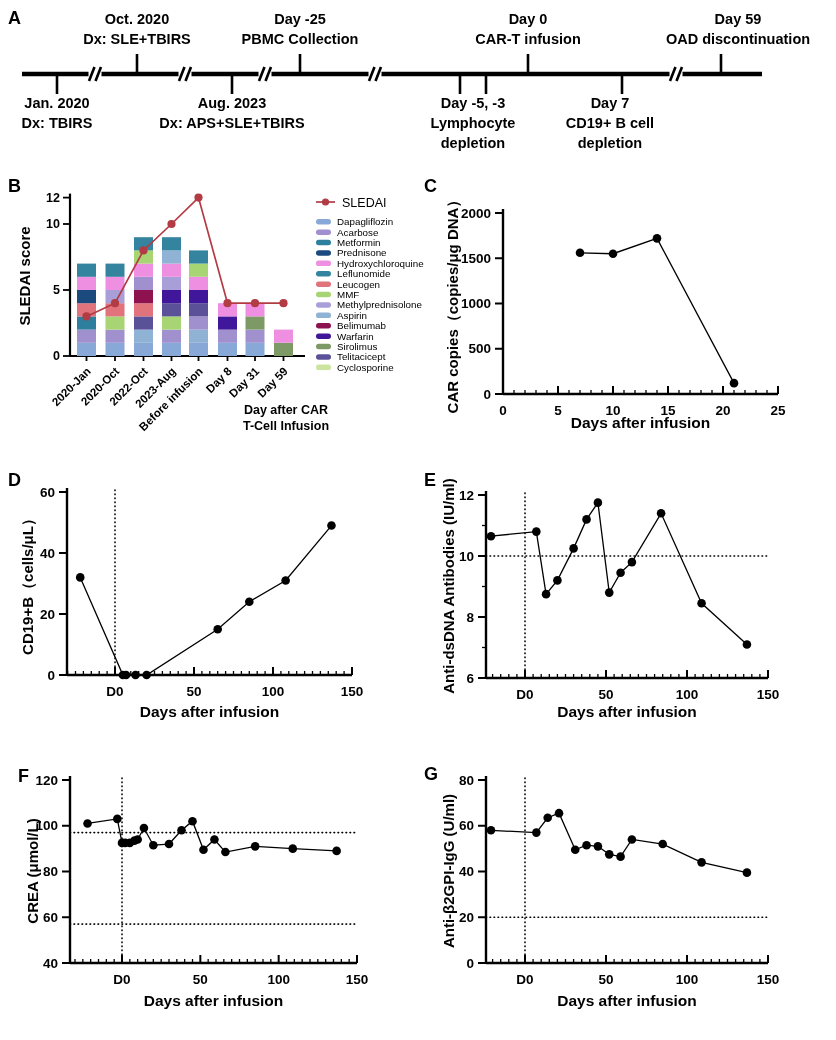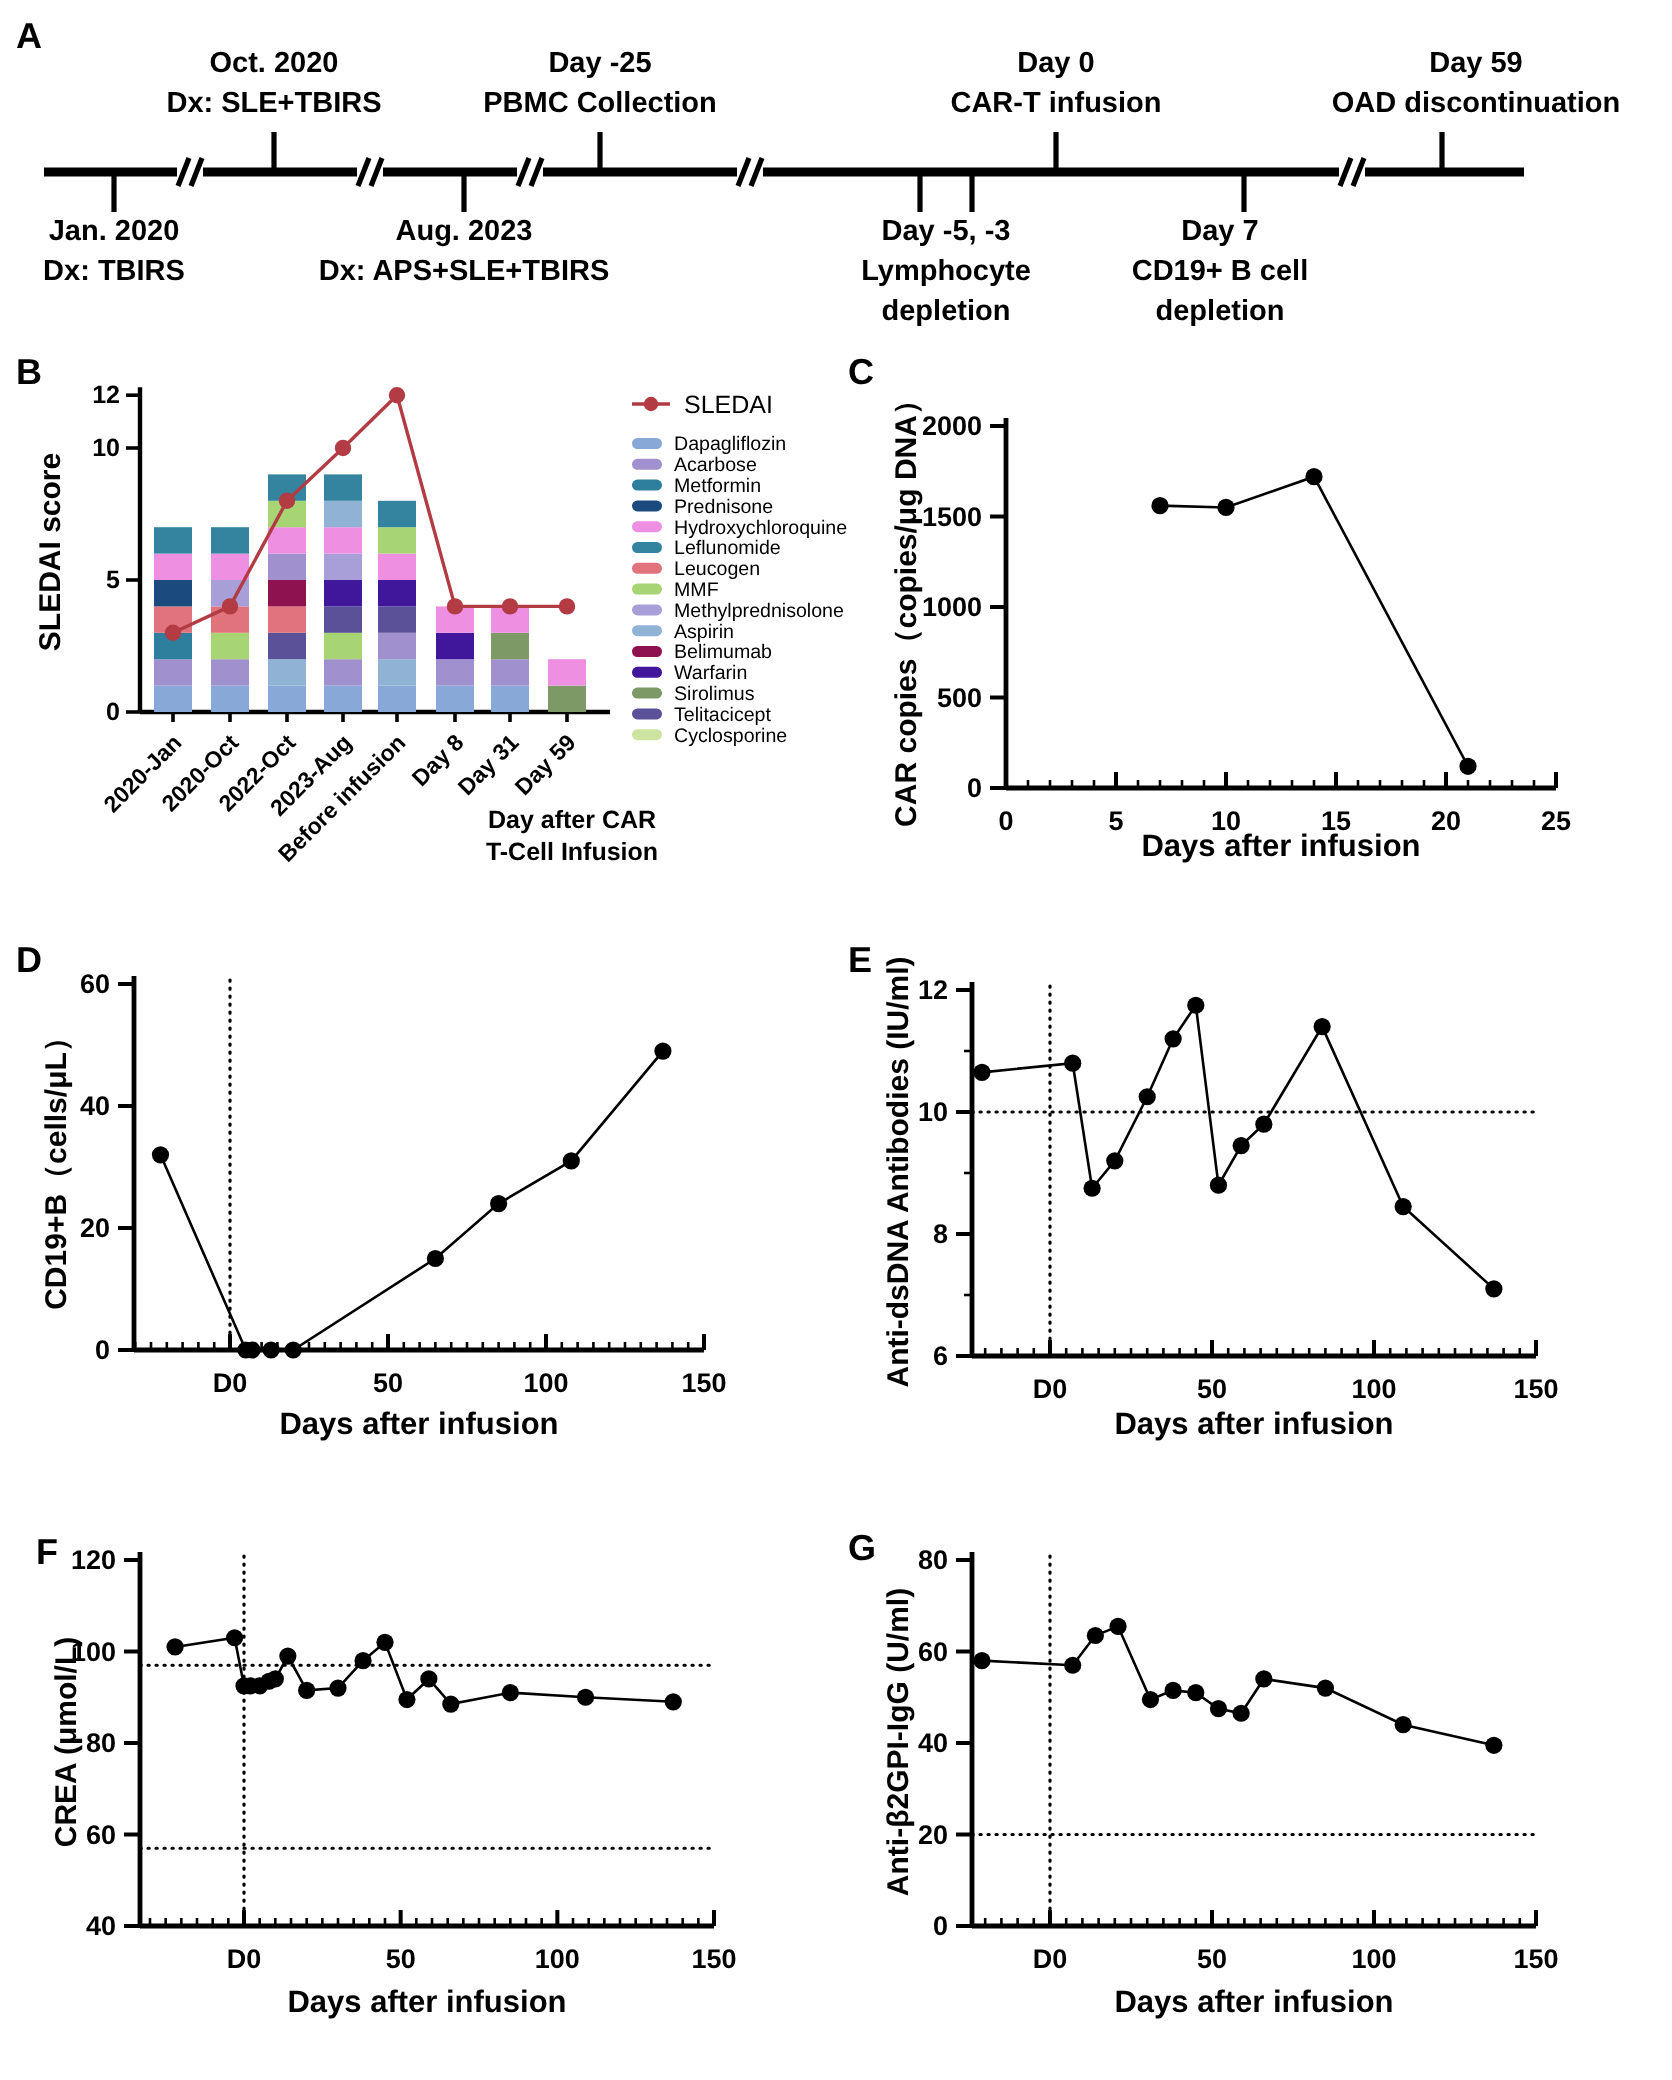--- a/index.html
+++ b/index.html
@@ -14,21 +14,21 @@
 
 <div id="figure">
   <div class="panel-letter" style="left:8px;top:8px;">A</div>
   <div class="panel-letter" style="left:8px;top:176px;">B</div>
   <div class="panel-letter" style="left:424px;top:176px;">C</div>
   <div class="panel-letter" style="left:8px;top:470px;">D</div>
   <div class="panel-letter" style="left:424px;top:470px;">E</div>
   <div class="panel-letter" style="left:18px;top:766px;">F</div>
   <div class="panel-letter" style="left:424px;top:764px;">G</div>
 
-  <div class="panel" style="left:0;top:12px;width:836px;height:165px;">
+  <div class="panel" style="left:0;top:0;width:836px;height:165px;">
     <svg id="svg-A" width="836" height="165">
         <g>
           <line x1="22" y1="74" x2="762" y2="74" stroke="#000" stroke-width="4.5"></line>
           <g>
             <rect x="88.5" y="69" width="13" height="10" fill="#fff"></rect>
             <line x1="89" y1="81" x2="94.5" y2="67" stroke="#000" stroke-width="2.6"></line>
             <line x1="95.5" y1="81" x2="101" y2="67" stroke="#000" stroke-width="2.6"></line>
           </g>
           <g>
             <rect x="178.5" y="69" width="13" height="10" fill="#fff"></rect>

